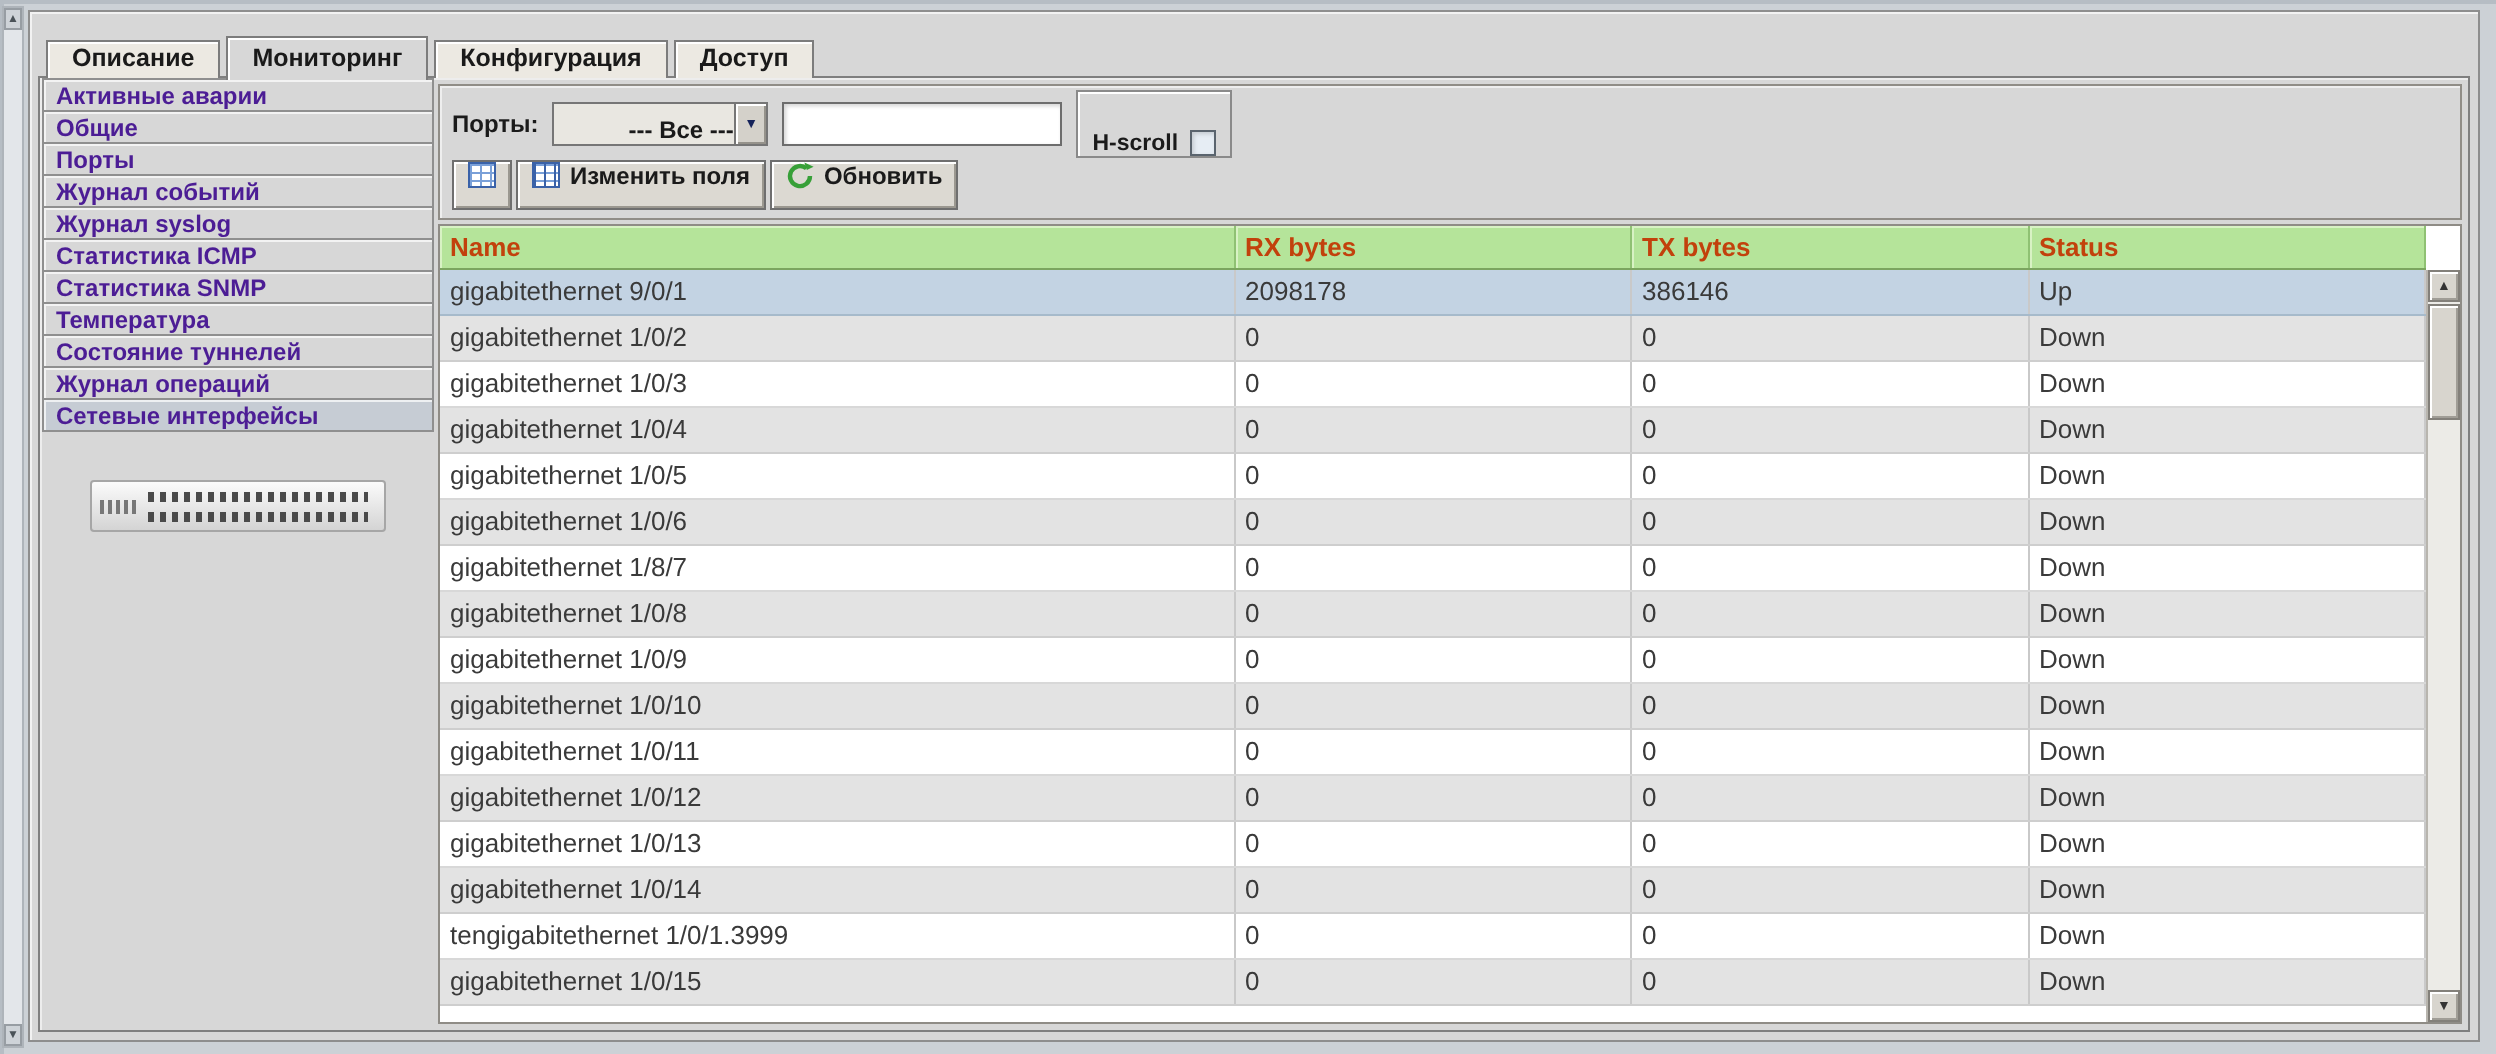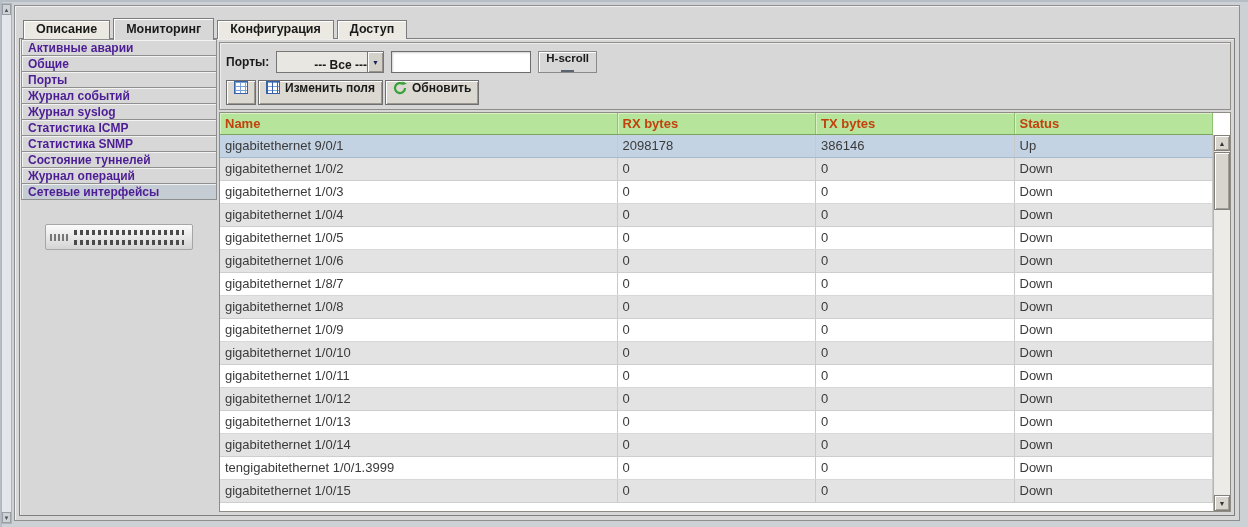--- a/index.html
+++ b/index.html
@@ -52,22 +52,22 @@
   .controls-panel{border:1px solid #908d87;background:#d7d7d7;padding:6px 6px 4px 6px;box-shadow:inset 1px 1px 0 #eee;}
   .filter-row{height:26px;display:flex;align-items:center;gap:7px;}
   .lbl{font-size:12px;font-weight:bold;color:#1a1a1a;}
   .combo{width:108px;height:22px;border:1px solid #767676;background:#e9e7e1;display:flex;align-items:flex-end;cursor:pointer;padding-left:31px;}
   .combo-value{flex:1;padding-left:6px;font-size:12px;font-weight:bold;color:#1a1a1a;white-space:nowrap;}
   .combo-btn{width:18px;height:100%;background:#d4d1ca;border-left:1px solid #767676;
        box-shadow:inset 1px 1px 0 #fff, inset -1px -1px 0 #95928b;display:flex;align-items:center;justify-content:center;
        font-size:7px;color:#15235a;cursor:pointer;}
   .search{width:140px;height:22px;border:1px solid #6d6d6d;background:#fff;box-shadow:inset 1px 1px 2px rgba(0,0,0,.18);
        font:12px "Liberation Sans",sans-serif;padding:0 4px;}
-  .hgroup{height:22px;border:1px solid #8a8a8a;box-shadow:inset 1px 1px 0 #fff;padding:0 7px;display:flex;
-       align-items:center;gap:6px;flex-direction:column;}
+  .hgroup{height:34px;border:1px solid #8a8a8a;box-shadow:inset 1px 1px 0 #fff;padding:0 7px;display:flex;
+       align-items:flex-end;gap:6px;}
   .hgroup .lbl{font-size:11.5px;}
   .checkbox{width:13px;height:13px;background:#e6edf4;border:1px solid #5a646e;box-shadow:inset 1px 1px 2px rgba(0,0,0,.15);cursor:pointer;}
 
   .toolbar{height:30px;display:flex;align-items:center;gap:2px;padding-top:4px;}
   .tb-btn{display:flex;gap:5px;height:25px;padding:0 7px;background:var(--bevel-face);
        border:1px solid #6f6f6f;box-shadow:inset 1px 1px 0 #fff, inset -1px -1px 0 #9b9890;
        font:bold 12px "Liberation Sans",sans-serif;color:#1a1a1a;cursor:pointer;}
   .icon-grid{display:inline-block;width:14px;height:13px;background:#fff;border:1px solid #3a62a8;
        background-image:linear-gradient(#7aa0d8 1px,transparent 1px),linear-gradient(90deg,#7aa0d8 1px,transparent 1px);
        background-size:100% 4px,5px 100%;}
@@ -122,20 +122,21 @@
 
       <div class="sidebar">
         <div>
             <div class="side-item">Активные аварии</div>
             <div class="side-item">Общие</div>
             <div class="side-item">Порты</div>
             <div class="side-item">Журнал событий</div>
             <div class="side-item">Журнал syslog</div>
             <div class="side-item">Статистика ICMP</div>
             <div class="side-item">Статистика SNMP</div>
+            <div class="side-item">Температура</div>
             <div class="side-item">Состояние туннелей</div>
             <div class="side-item">Журнал операций</div>
             <div class="side-item selected">Сетевые интерфейсы</div>
           </div>
         <div class="device">
           <span class="dev-label"></span>
         </div>
       </div>
 
       <div class="main">

